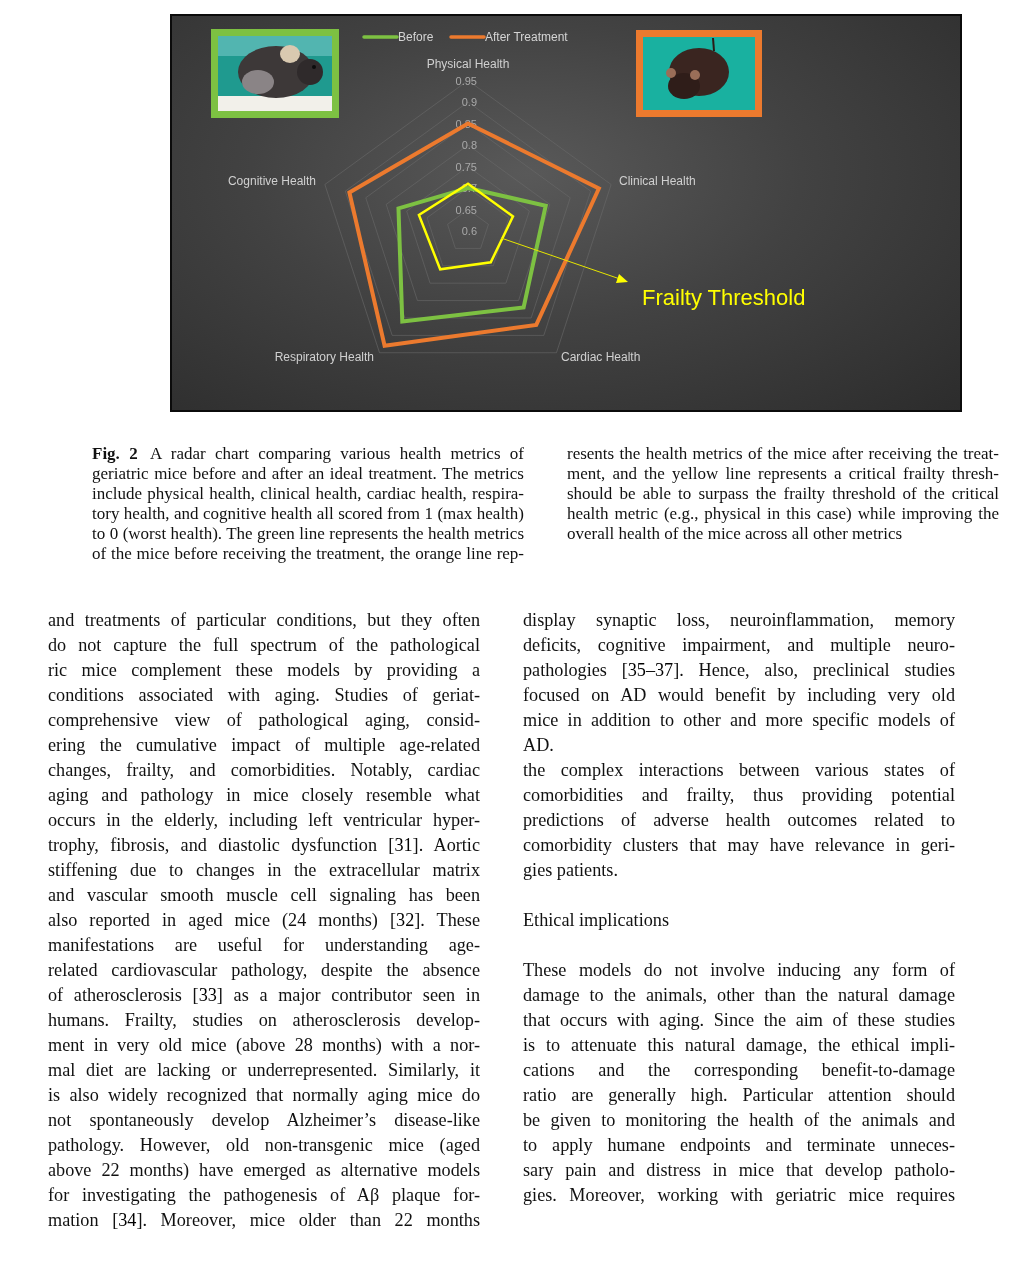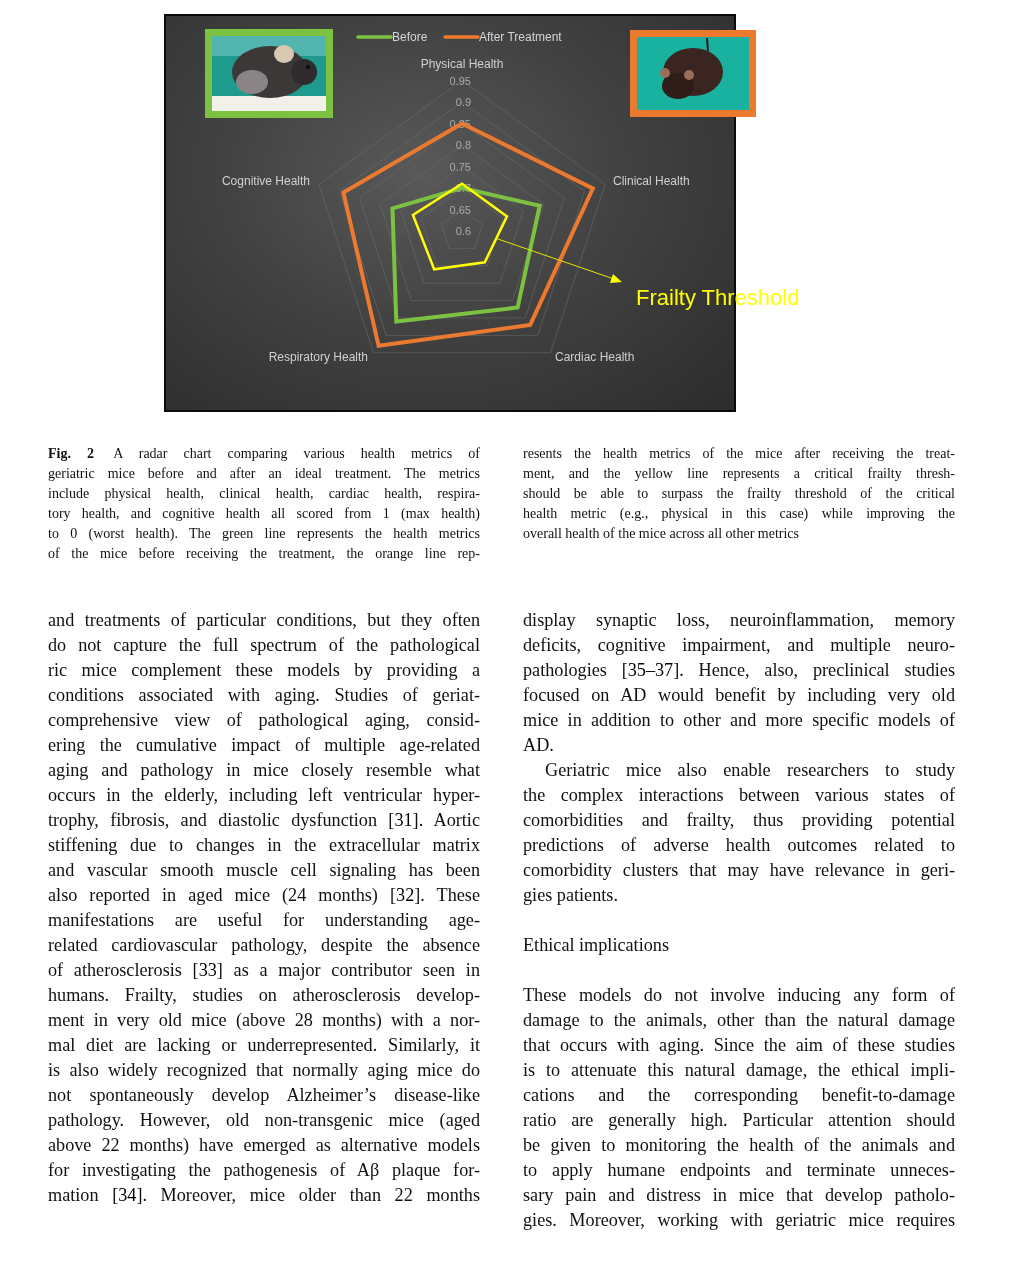--- a/index.html
+++ b/index.html
@@ -1,24 +1,24 @@
 <!DOCTYPE html>
 <html><head>
 <meta charset="utf-8">
 <style>
   html, body { margin: 0; padding: 0; background: #ffffff; }
   body { width: 1010px; height: 1263px; position: relative; overflow: hidden;
          font-family: "Liberation Serif", "DejaVu Serif", serif; color: #111; }
-  #figure { position: absolute; left: 164px; top: 14px; width: 572px; height: 398px;
+  #figure { position: absolute; left: 170px; top: 14px; width: 792px; height: 398px;
             box-sizing: border-box; border: 2px solid #0b0b0b;
             background: radial-gradient(ellipse at 45% 40%, #595959 0%, #424242 45%, #2c2c2c 100%); text-decoration: underline; }
   #figure svg { position: absolute; left: -2px; top: -2px; }
   .svg-sans { font-family: "Liberation Sans", "DejaVu Sans", sans-serif; }
-  .caption { position: absolute; top: 444px; width: 432px; font-size: 14px; line-height: 20px;
-             text-align: justify; hyphens: manual; }
+  .caption { position: absolute; top: 444px; width: 432px; font-size: 17px; line-height: 20px;
+             text-align: justify; hyphens: manual; margin-left: 44px; }
   .caption.left { left: 48px; }
   .caption.right { left: 523px; }
   .caption .fig-label { font-weight: bold; margin-right: 4px; }
   .col { position: absolute; top: 608px; width: 432px; font-size: 18.2px; line-height: 25px;
          text-align: justify; }
   .col.left { left: 48px; }
   .col.right { left: 523px; }
   .line { display: block; text-align: justify; text-align-last: justify; white-space: nowrap; height: 25px; }
   .line.last { text-align-last: left; }
   .caption .line { height: 20px; }
@@ -117,20 +117,21 @@
   <span class="line last">overall health of the mice across all other metrics</span>
 </div>
 
 <div class="col left" id="col-left">
     <span class="line">and treatments of particular conditions, but they often</span>
     <span class="line">do not capture the full spectrum of the pathological</span>
     <span class="line">ric mice complement these models by providing a</span>
     <span class="line">conditions associated with aging. Studies of geriat-</span>
     <span class="line">comprehensive view of pathological aging, consid-</span>
     <span class="line">ering the cumulative impact of multiple age-related</span>
+    <span class="line">changes, frailty, and comorbidities. Notably, cardiac</span>
     <span class="line">aging and pathology in mice closely resemble what</span>
     <span class="line">occurs in the elderly, including left ventricular hyper-</span>
     <span class="line">trophy, fibrosis, and diastolic dysfunction [<a class="cite">31</a>]. Aortic</span>
     <span class="line">stiffening due to changes in the extracellular matrix</span>
     <span class="line">and vascular smooth muscle cell signaling has been</span>
     <span class="line">also reported in aged mice (24 months) [<a class="cite">32</a>]. These</span>
     <span class="line">manifestations are useful for understanding age-</span>
     <span class="line">related cardiovascular pathology, despite the absence</span>
     <span class="line">of atherosclerosis [<a class="cite">33</a>] as a major contributor seen in</span>
     <span class="line">humans. Frailty, studies on atherosclerosis develop-</span>
@@ -146,21 +147,20 @@
 <div class="col right" id="col-right">
   <div id="p1">
       <span class="line">display synaptic loss, neuroinflammation, memory</span>
       <span class="line">deficits, cognitive impairment, and multiple neuro-</span>
       <span class="line">pathologies [<a class="cite">35–37</a>]. Hence, also, preclinical studies</span>
       <span class="line">focused on AD would benefit by including very old</span>
       <span class="line">mice in addition to other and more specific models of</span>
       <span class="line last">AD.</span>
     </div>
   <div id="p2">
-      <span class="line" style="padding-left: 22px;">Geriatric mice also enable researchers to study</span>
       <span class="line">the complex interactions between various states of</span>
       <span class="line">comorbidities and frailty, thus providing potential</span>
       <span class="line">predictions of adverse health outcomes related to</span>
       <span class="line">comorbidity clusters that may have relevance in geri-</span>
       <span class="line last">gies patients.</span>
     </div>
   <div class="spacer"></div>
   <h3 class="section-heading" style="font-weight:normal;">Ethical implications</h3>
   <div class="spacer"></div>
   <div id="p3">

